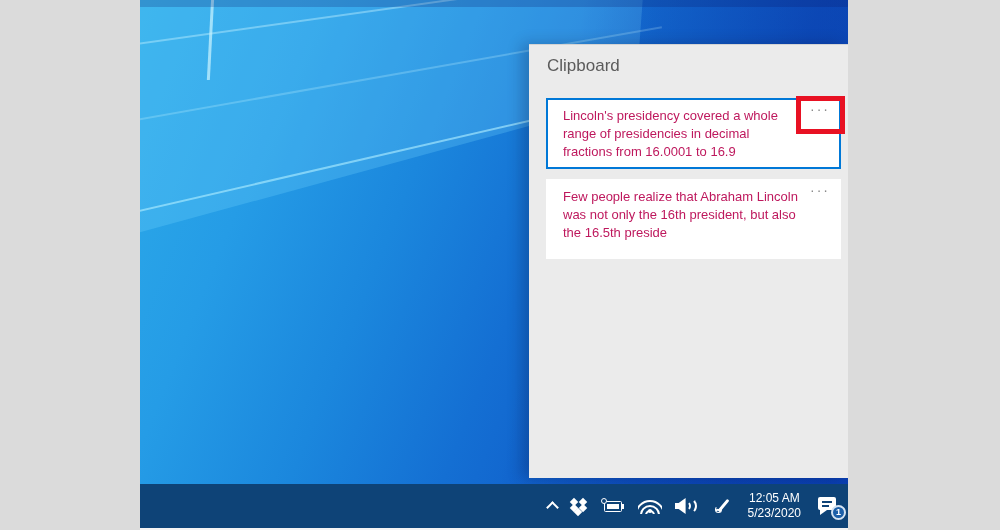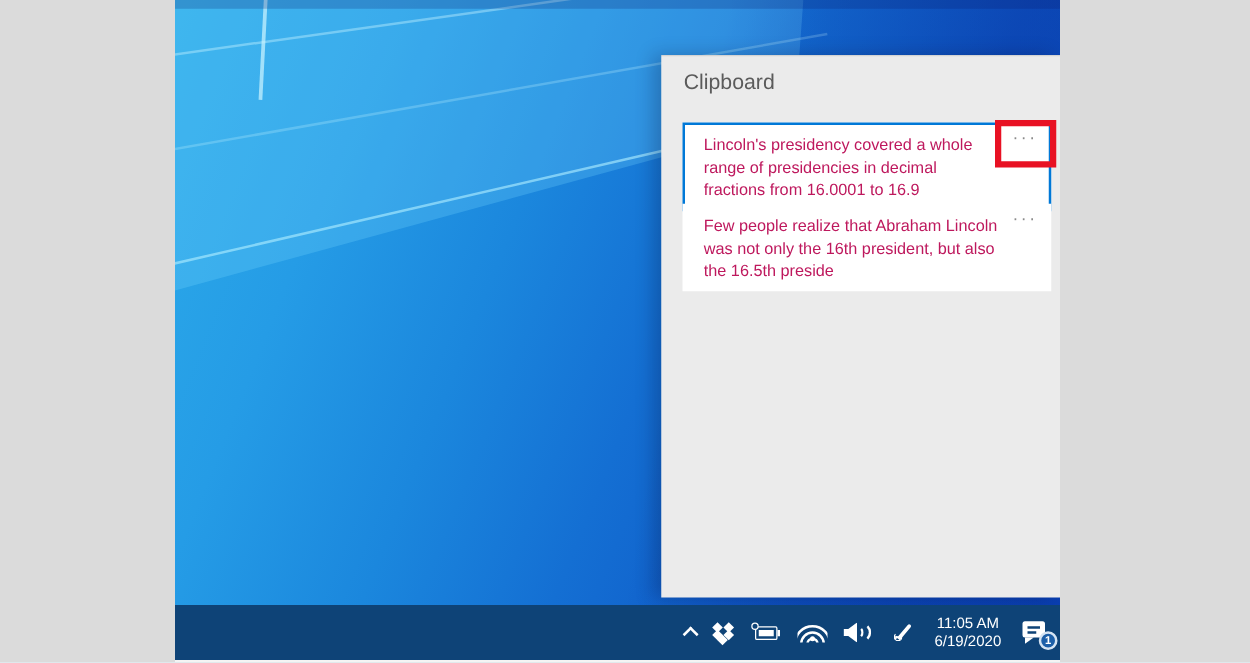--- a/index.html
+++ b/index.html
@@ -26,21 +26,21 @@
 
   
   .clipboard-panel { position:absolute; left:389px; top:44px; width:319px; height:434px;
     background:#ebebeb; border-top:1px solid rgba(0,0,0,0.10);
     box-shadow:-7px 0 14px rgba(0,0,30,0.22); }
   .panel-title { position:absolute; left:18px; top:11px; font-size:17px; color:#5b5b5b; }
   .clip-card { position:absolute; left:17px; width:295px; background:#ffffff;
     border:2px solid transparent; }
   .clip-card.selected { border-color:#0078d7; }
   .card-1 { top:53px; height:71px; }
-  .card-2 { top:118px; height:70px; }
+  .card-2 { top:134px; height:80px; }
   .clip-text { padding:7px 40px 8px 15px; font-size:13px; line-height:18px; color:#be185d; }
   .more-btn { position:absolute; top:0px; right:9px; background:none; border:none; cursor:pointer;
     color:#8a8a8a; font-size:14px; letter-spacing:2px; line-height:18px; font-family:inherit; }
   .red-box { position:absolute; top:-4px; right:-6px; width:49px; height:38px;
     border:5px solid #e81123; z-index:3; pointer-events:none; }
 
   
   .taskbar { position:absolute; left:0; top:484px; width:708px; height:44px; background:#0e4377; }
   .bottom-strip { position:absolute; left:0; top:528px; width:708px; height:2px; background:#f4f4f4; }
   .tray { position:absolute; right:4px; top:0; height:44px; display:flex; align-items:center; gap:13px; }
@@ -168,22 +168,22 @@
           <div class="w2"></div>
         </div>
 
         <div class="tray-icon pen">
           <div class="loop"></div>
           <div class="shaft"></div>
           <div class="tip"></div>
         </div>
 
         <div class="clock">
-          <div>11:05 AM</div>
-          <div>6/19/2020</div>
+          <div>12:05 AM</div>
+          <div>5/23/2020</div>
         </div>
 
         <div class="tray-icon ac">
           <div class="bubble"></div>
           <div class="l1"></div>
           <div class="l2"></div>
           <div class="tail"></div>
           <div class="badge">1</div>
         </div>
 

